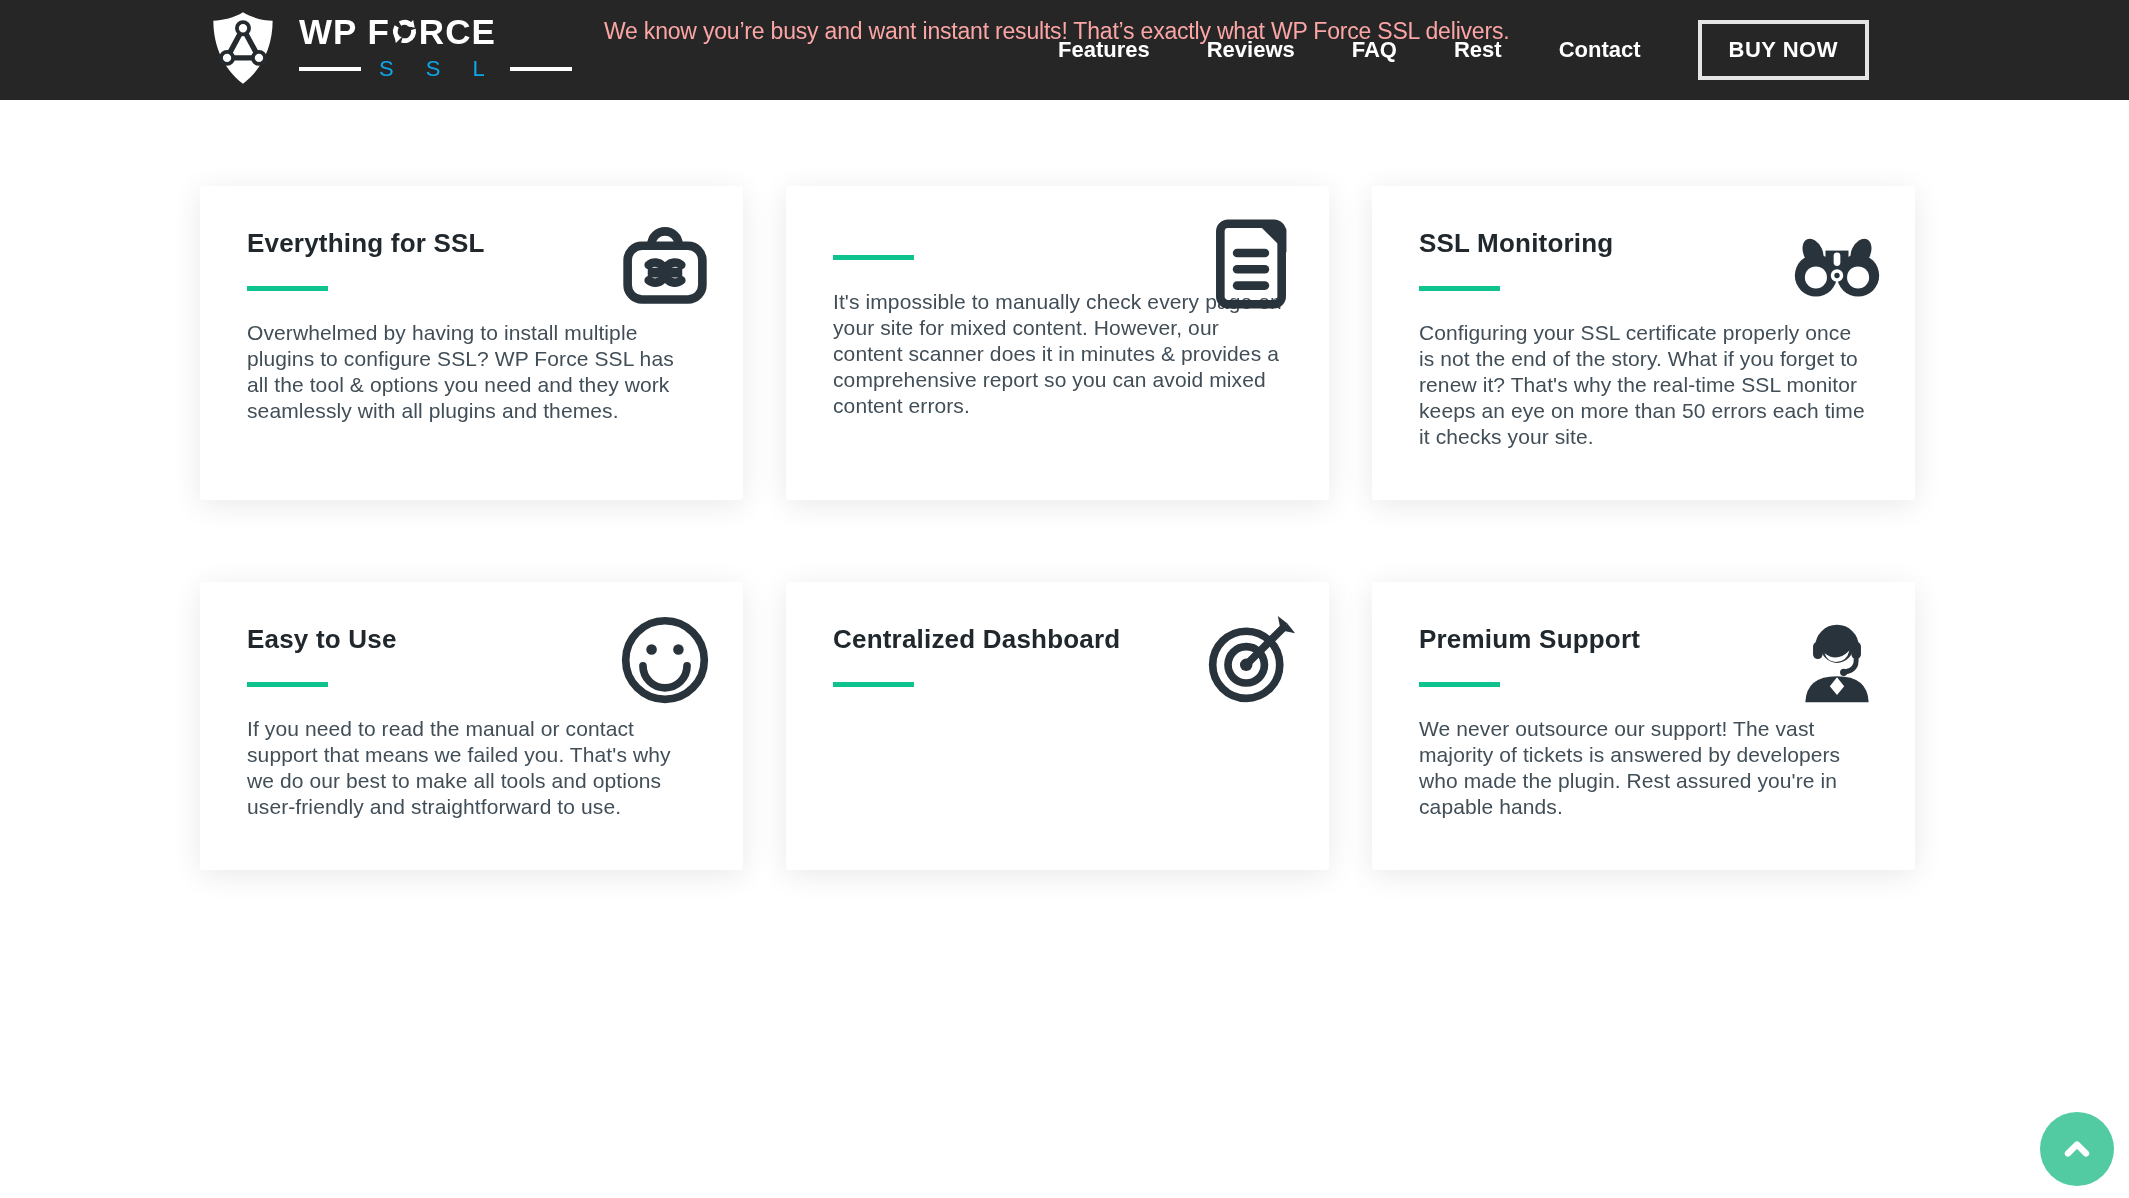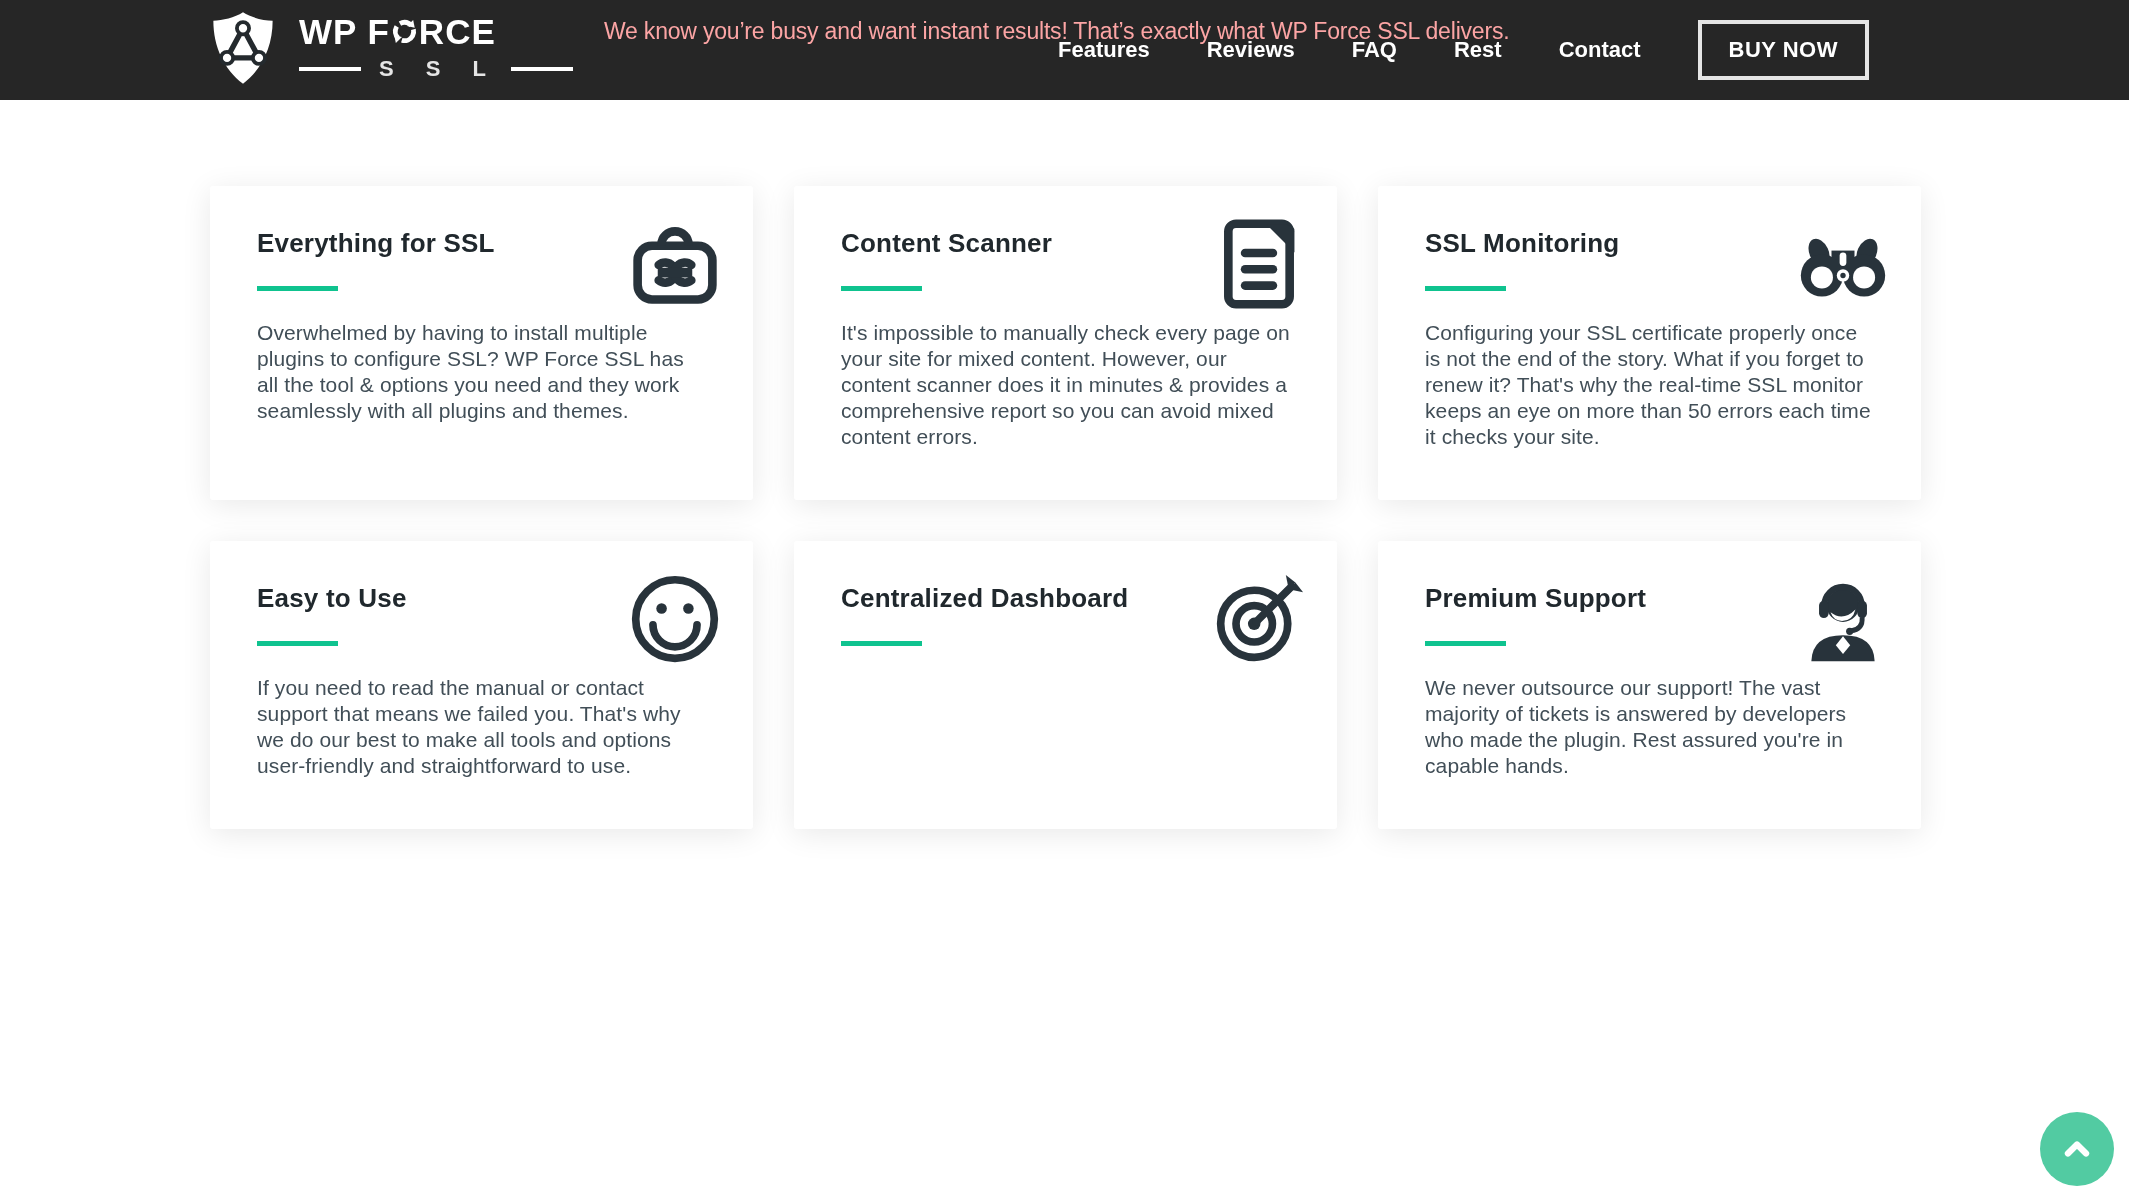--- a/index.html
+++ b/index.html
@@ -20,34 +20,34 @@
   .header-inner{position:relative;width:100%;height:100%;}
 
   .logo{position:absolute;left:205px;top:8px;display:flex;align-items:center;gap:18px;cursor:pointer;}
   .logo-shield{width:76px;height:80px;}
   .logo-text{display:flex;flex-direction:column;justify-content:center;}
   .logo-title{color:#fff;font-weight:bold;font-size:35px;letter-spacing:1px;
     display:flex;align-items:center;line-height:1;}
   .logo-o{width:27px;height:27px;margin:0 1px;}
   .logo-sub{display:flex;align-items:center;gap:12px;margin-top:7px;}
   .logo-sub .rule{height:4px;background:#fff;flex:1;min-width:62px;}
-  .logo-sub .ssl{color:#e5e5e5;font-weight:bold;font-size:22px;letter-spacing:13px;margin-left:6px;}
+  .logo-sub .ssl{color:#0ea5e9;font-weight:normal;font-size:22px;letter-spacing:13px;margin-left:6px;}
 
   .header-bg-text{position:absolute;left:604px;top:18px;z-index:1;
     color:#fca5a5;font-size:23px;letter-spacing:-0.2px;white-space:nowrap;}
 
   .main-nav{position:absolute;right:260px;top:0;height:100px;display:flex;
     align-items:center;gap:57px;z-index:2;margin-left:17px;}
   .nav-item{color:#fff;font-weight:bold;font-size:22px;cursor:pointer;white-space:nowrap;}
   .buy-btn{border:4px solid #e5e5e5;background:transparent;color:#fff;font-weight:bold;
     font-size:22px;font-family:"Liberation Sans",sans-serif;padding:13px 27px;cursor:pointer;letter-spacing:0.5px;}
 
   
-  .features{position:absolute;top:186px;left:210px;width:1715px;
-    display:grid;grid-template-columns:repeat(3,543px);column-gap:43px;row-gap:82px;gap:41px;}
+  .features{position:absolute;top:186px;left:200px;width:1715px;
+    display:grid;grid-template-columns:repeat(3,543px);column-gap:43px;row-gap:82px;}
   .card{position:relative;background:#fff;border-radius:3px;
     box-shadow:0 5px 30px rgba(0,0,0,0.09);
     padding:42px 40px 50px 47px;}
   .card-title{color:var(--title-color);font-size:26px;font-weight:bold;letter-spacing:0.2px;}
   .card-underline{width:81px;height:5px;background:var(--accent);margin-top:27px;}
   .card-desc{margin-top:29px;color:var(--body-color);font-size:21px;line-height:26px;
     max-width:452px;letter-spacing:0.1px;}
   .card-icon{position:absolute;top:32px;right:32px;width:92px;height:92px;color:var(--icon-color);}
   .card-icon svg{width:100%;height:100%;display:block;}
 
@@ -114,21 +114,20 @@
         <rect x="9" y="29" width="78" height="56" rx="15" fill="none" stroke="currentColor" stroke-width="9"></rect>
         <path d="M34 29 v-2 a14 13 0 0 1 28 0 v2" fill="none" stroke="currentColor" stroke-width="9"></path>
         <path d="M31 49 A10.5 10.5 0 1 1 31 65" fill="none" stroke="currentColor" stroke-width="9" stroke-linecap="round"></path>
         <path d="M65 49 A10.5 10.5 0 1 0 65 65" fill="none" stroke="currentColor" stroke-width="9" stroke-linecap="round"></path>
         <path d="M30 57 H66" stroke="currentColor" stroke-width="10"></path>
       </svg>
     </span>
   </section>
 
   <section class="card">
-    <h3 class="card-title">Content Scanner</h3>
     <div class="card-underline"></div>
     <p class="card-desc">It's impossible to manually check every page on your site for mixed content. However, our content scanner does it in minutes &amp; provides a comprehensive report so you can avoid mixed content errors.</p>
     <span class="card-icon">
       <svg viewBox="0 0 96 96">
         <path d="M24 6 h48 a8 8 0 0 1 8 8 v68 a8 8 0 0 1 -8 8 h-48 a8 8 0 0 1 -8 -8 v-68 a8 8 0 0 1 8 -8 z" fill="none" stroke="currentColor" stroke-width="9"></path>
         <path d="M56 7 L85 36 L85 14 Q85 7 76 7 Z" fill="currentColor"></path>
         <rect x="29" y="32" width="38" height="9" rx="4.5" fill="currentColor"></rect>
         <rect x="29" y="49" width="38" height="9" rx="4.5" fill="currentColor"></rect>
         <rect x="29" y="66" width="38" height="9" rx="4.5" fill="currentColor"></rect>
       </svg>

